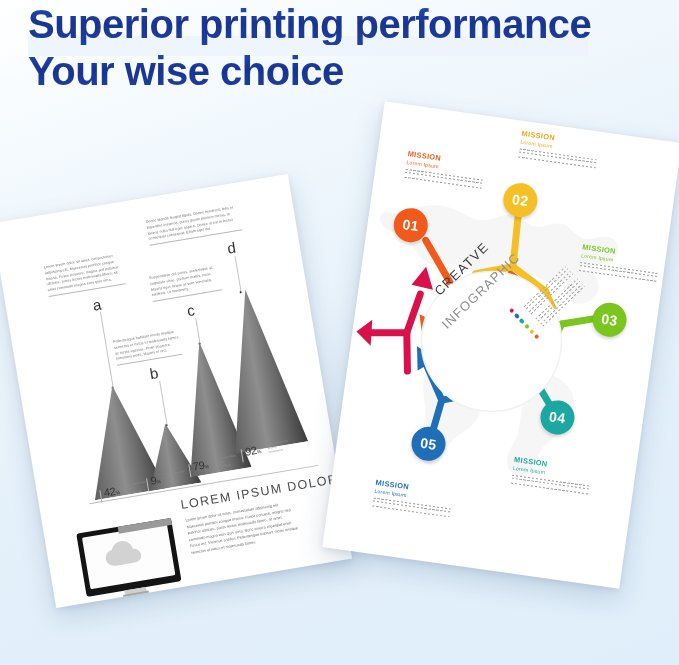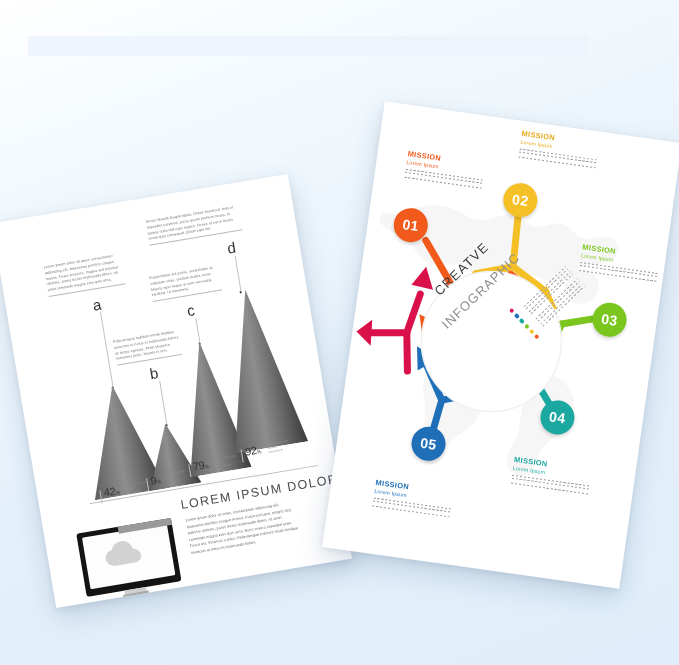--- a/index.html
+++ b/index.html
@@ -80,20 +80,22 @@
   .clines i{display:block;height:.8px;margin-bottom:2.6px;
      background:repeating-linear-gradient(to right,#a5a5a5 0 2.4px,transparent 2.4px 4.4px);}
 </style>
 </head>
 <body>
 
 <div class="stage">
 
   <div class="headline">
     <div class="hl-band"></div>
+    <div class="hl-line hl1">Superior printing performance</div>
+    <div class="hl-line hl2">Your wise choice</div>
   </div>
 
   <div class="sheet" id="left-page">
     <div class="lp-inner">
 
       <div class="txtblk u" style="left:44px;top:50px;width:78px;">Lorem ipsum dolor sit amet, consectetuer adipiscing elit. Maecenas porttitor congue massa. Fusce posuere, magna sed pulvinar ultricies, purus lectus malesuada libero, sit amet commodo magna eros quis urna.</div>
       <div class="lbl" style="left:86px;top:89px;">a</div>
       <div class="leader" style="left:92px;top:105px;height:77px;"></div>
       <div class="dot" style="left:91px;top:181px;"></div>
 

